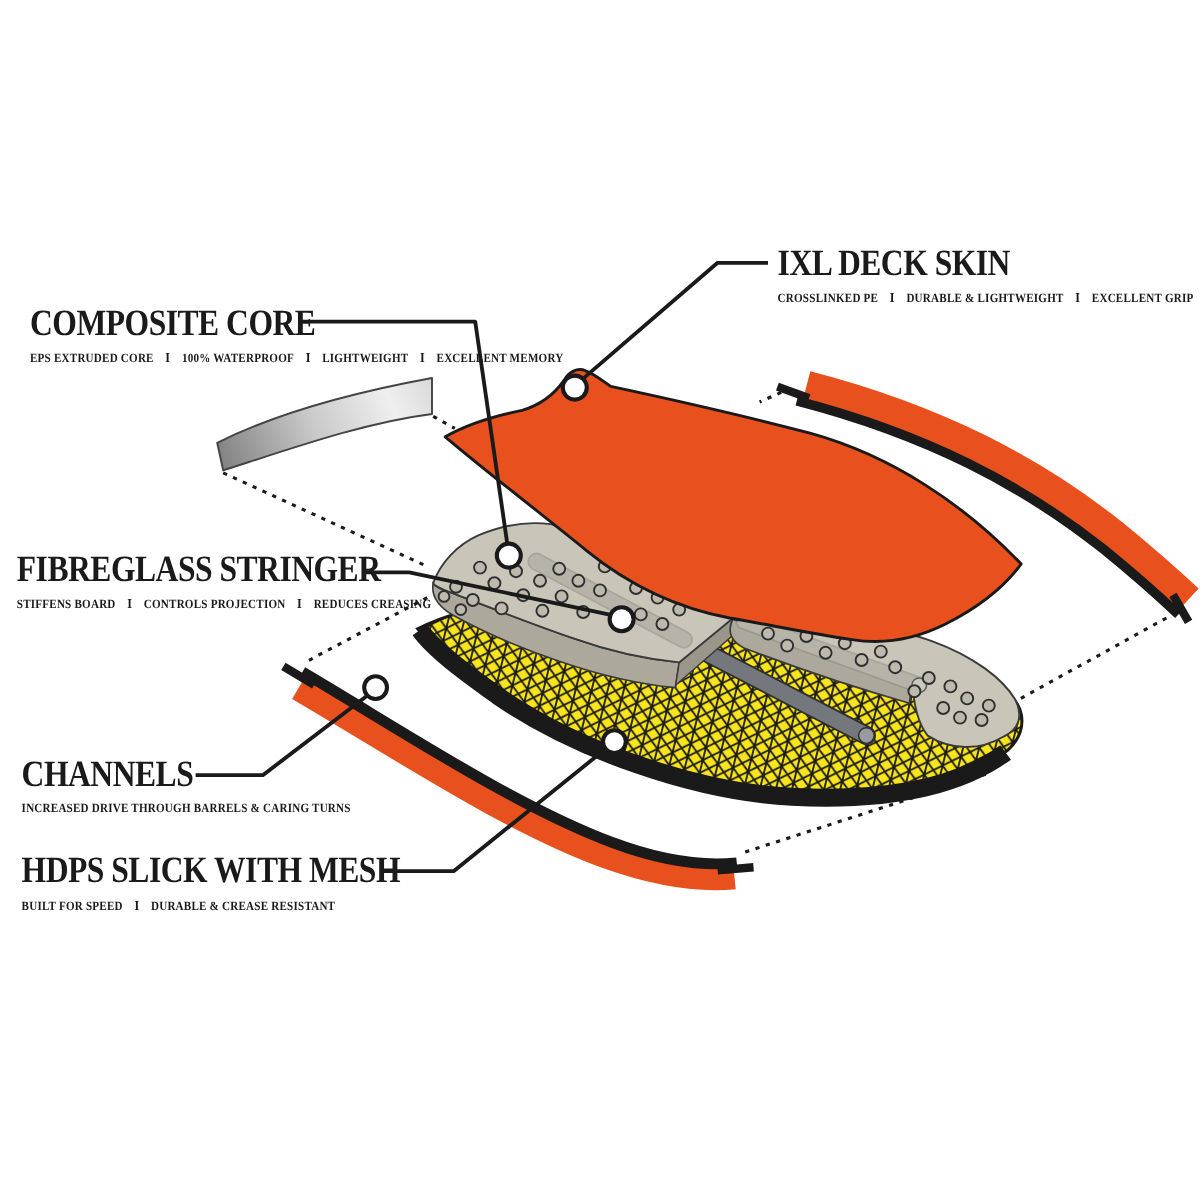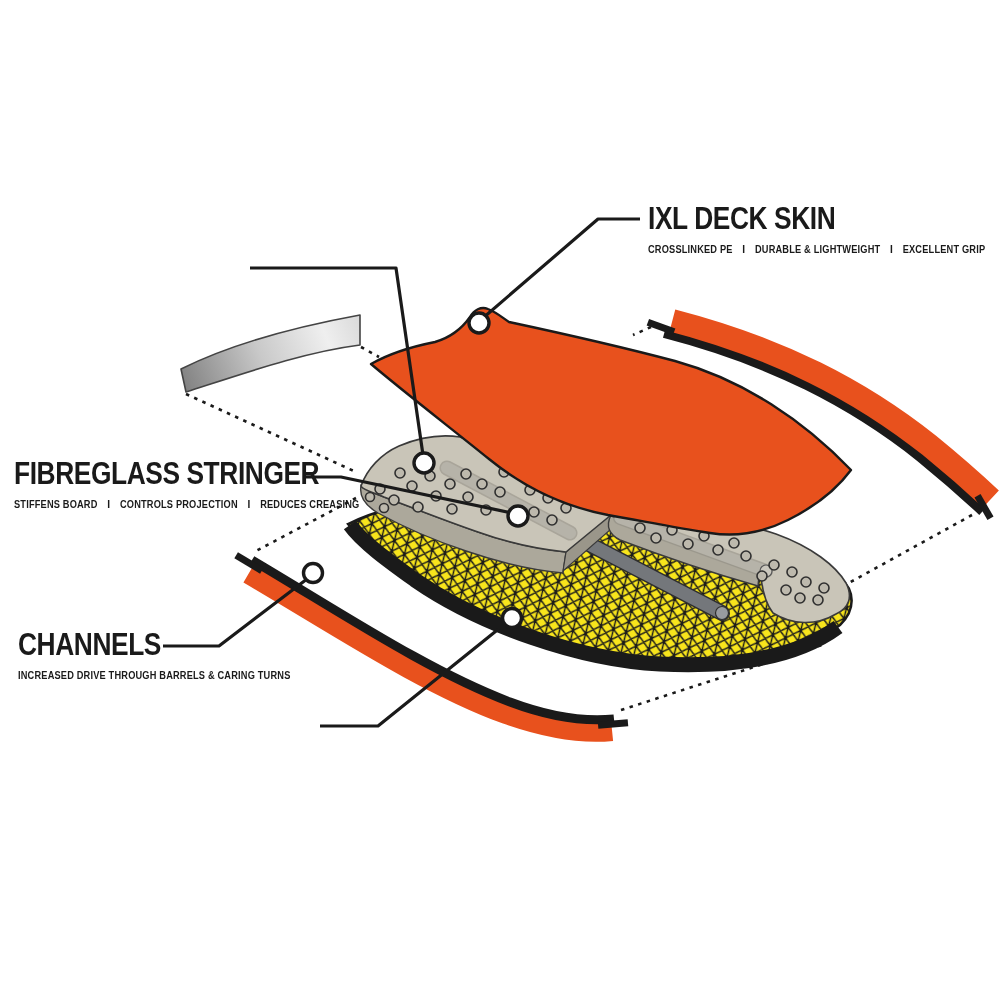--- a/index.html
+++ b/index.html
@@ -1,17 +1,17 @@
 <!DOCTYPE html>
 <html style="--orange: #E8511D; --yellow: #F8E51C; --core_gray: #C9C5B8; --core_face: #ACA89B; --core_face_dark: #9A968A; --hole_fill: #BDB9AD; --rod_dark: #74777B; --rod_light: #B6B3A9; --black: #1A1A1A; --white: #FFFFFF;"><head>
 <meta charset="utf-8">
 <style>
   html,body{margin:0;padding:0;background:#fff;}
   #page{position:relative;width:1000px;height:933px;background:var(--white,#fff);overflow:hidden;
-        font-family:Liberation Sans, sans-serif;}
+        font-family:Liberation Serif, serif;}
   #diagram-svg{position:absolute;left:0;top:0;width:1000px;height:1000px;}
 
   .label{position:absolute;color:var(--black,#1a1a1a);}
   .label h2{margin:0;font-size:31px;font-weight:bold;line-height:1;white-space:nowrap;
             letter-spacing:-.5px;transform:scaleX(.85);transform-origin:0 0;}
   .features{margin-top:9px;font-size:10.5px;font-weight:bold;white-space:nowrap;
             letter-spacing:.2px;transform:scaleX(.88);transform-origin:0 0;}
   .features .sep{display:inline-block;margin:0 11px;font-size:11.5px;}
 
   
@@ -167,25 +167,33 @@
       <circle class="callout" cx="313" cy="573" r="9.5"></circle>
       <circle class="callout" cx="512" cy="618" r="9.5"></circle>
     </g>
   </svg>
 
   <div class="label" style="left:648px;top:203px">
     <h2>IXL DECK SKIN</h2>
     <div class="features"><span>CROSSLINKED PE</span><span class="sep">I</span><span>DURABLE &amp; LIGHTWEIGHT</span><span class="sep">I</span><span>EXCELLENT GRIP</span></div>
   </div>
 
+  <div class="label" style="left:25px;top:253px">
+    <h2>COMPOSITE CORE</h2>
+    <div class="features"><span>EPS EXTRUDED CORE</span><span class="sep">I</span><span>100% WATERPROOF</span><span class="sep">I</span><span>LIGHTWEIGHT</span><span class="sep">I</span><span>EXCELLENT MEMORY</span></div>
+  </div>
 
   <div class="label" style="left:18px;top:629px">
     <h2>CHANNELS</h2>
     <div class="features"><span>INCREASED DRIVE THROUGH BARRELS &amp; CARING TURNS</span></div>
   </div>
 
   <div class="label" style="left:14px;top:458px">
     <h2>FIBREGLASS STRINGER</h2>
     <div class="features"><span>STIFFENS BOARD</span><span class="sep">I</span><span>CONTROLS PROJECTION</span><span class="sep">I</span><span>REDUCES CREASING</span></div>
   </div>
 
+  <div class="label" style="left:18px;top:709px">
+    <h2>HDPS SLICK WITH MESH</h2>
+    <div class="features"><span>BUILT FOR SPEED</span><span class="sep">I</span><span>DURABLE &amp; CREASE RESISTANT</span></div>
+  </div>
 
 </div>
 
 </body></html>

